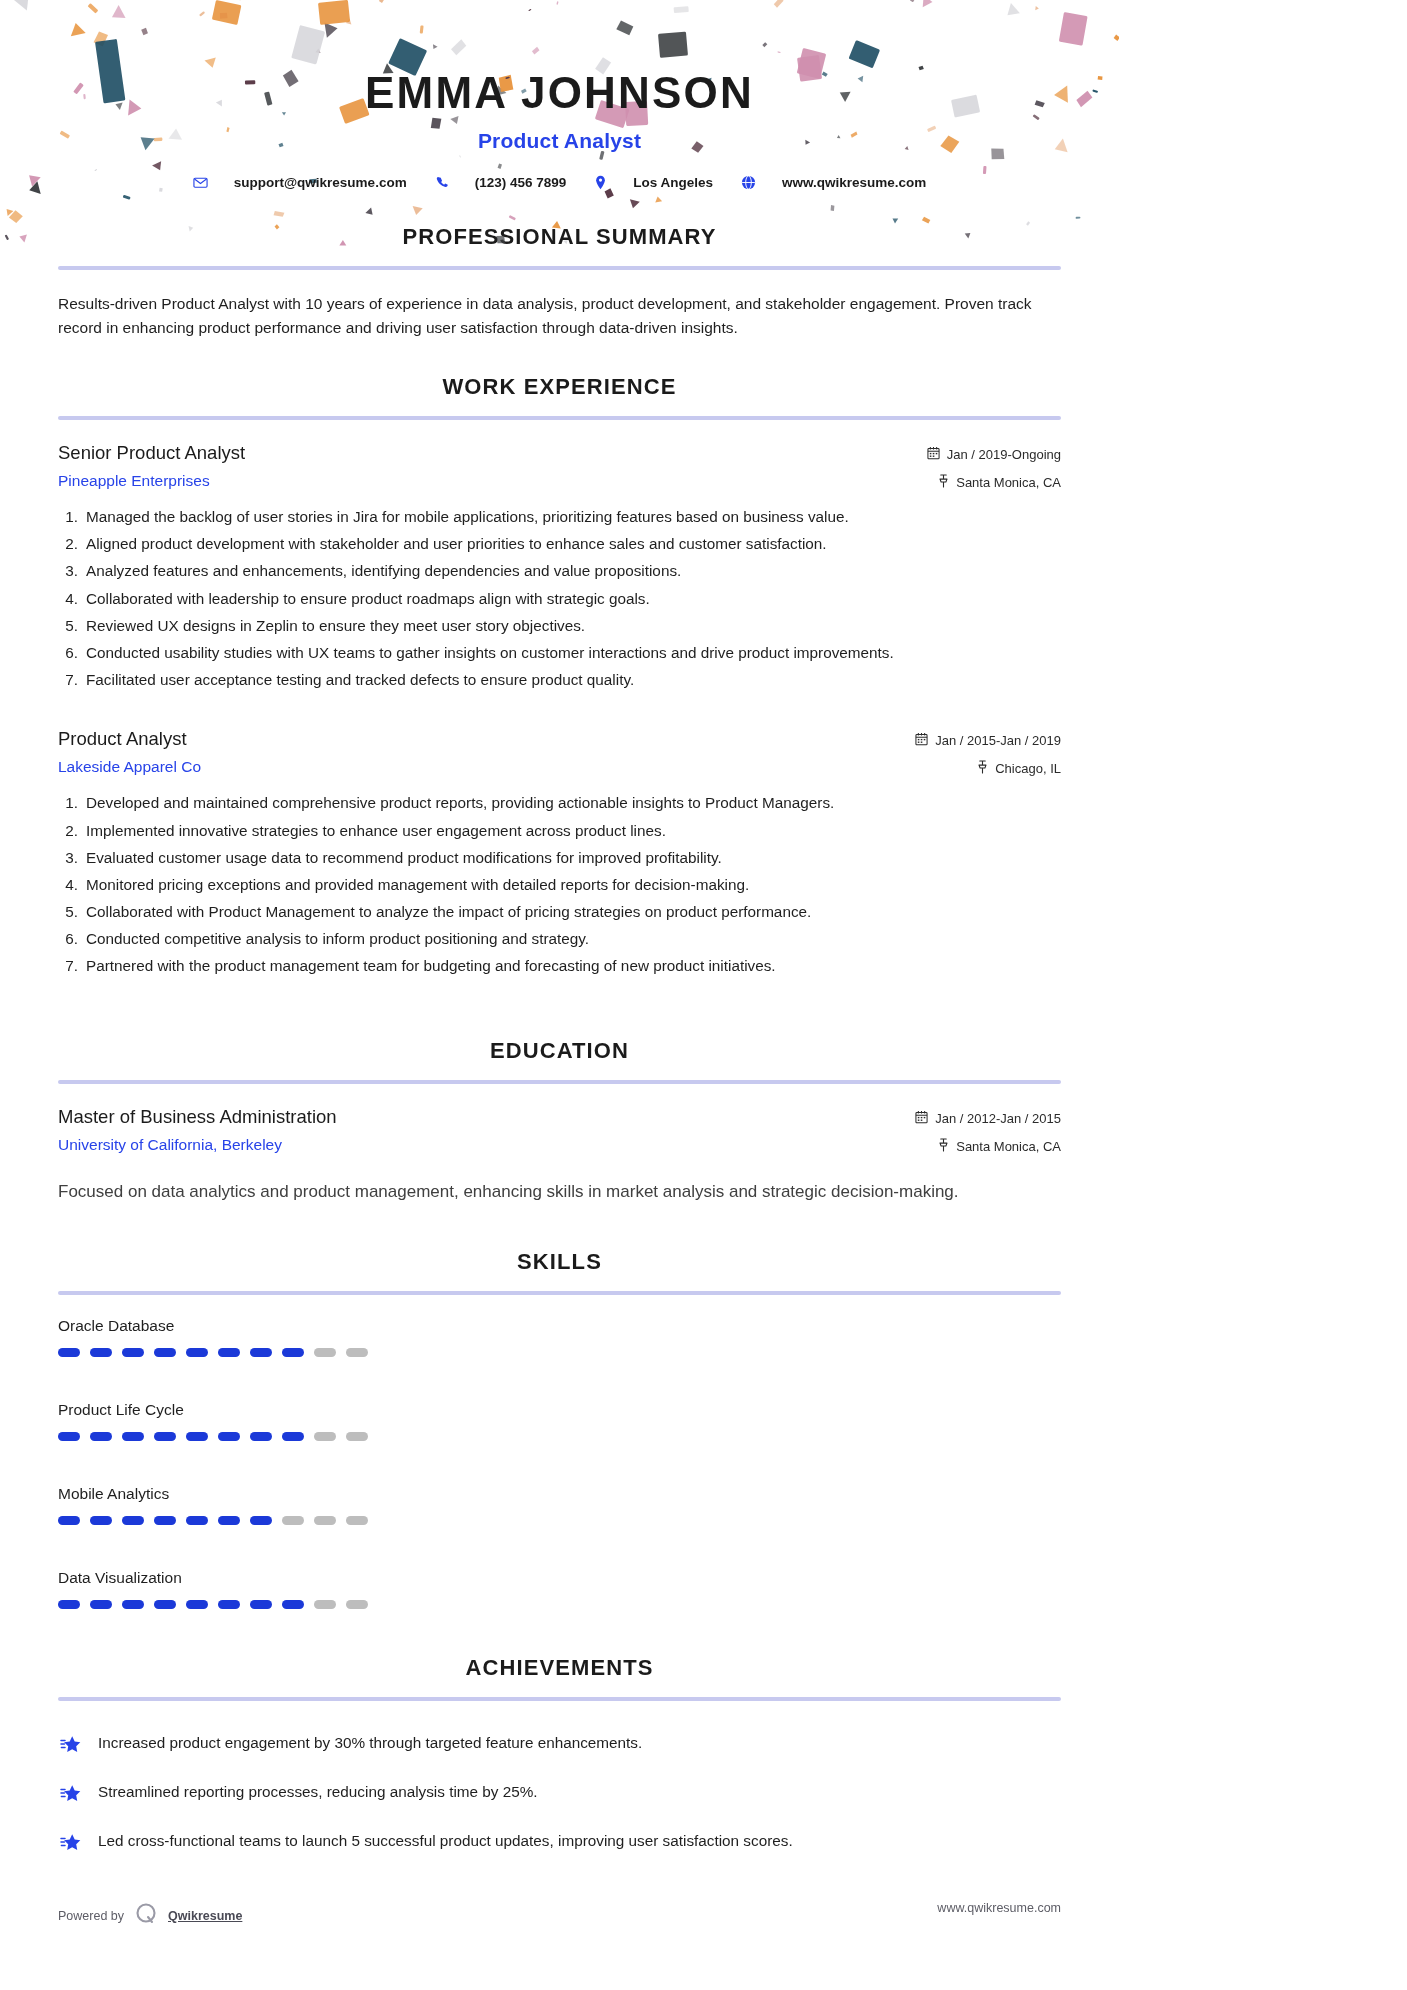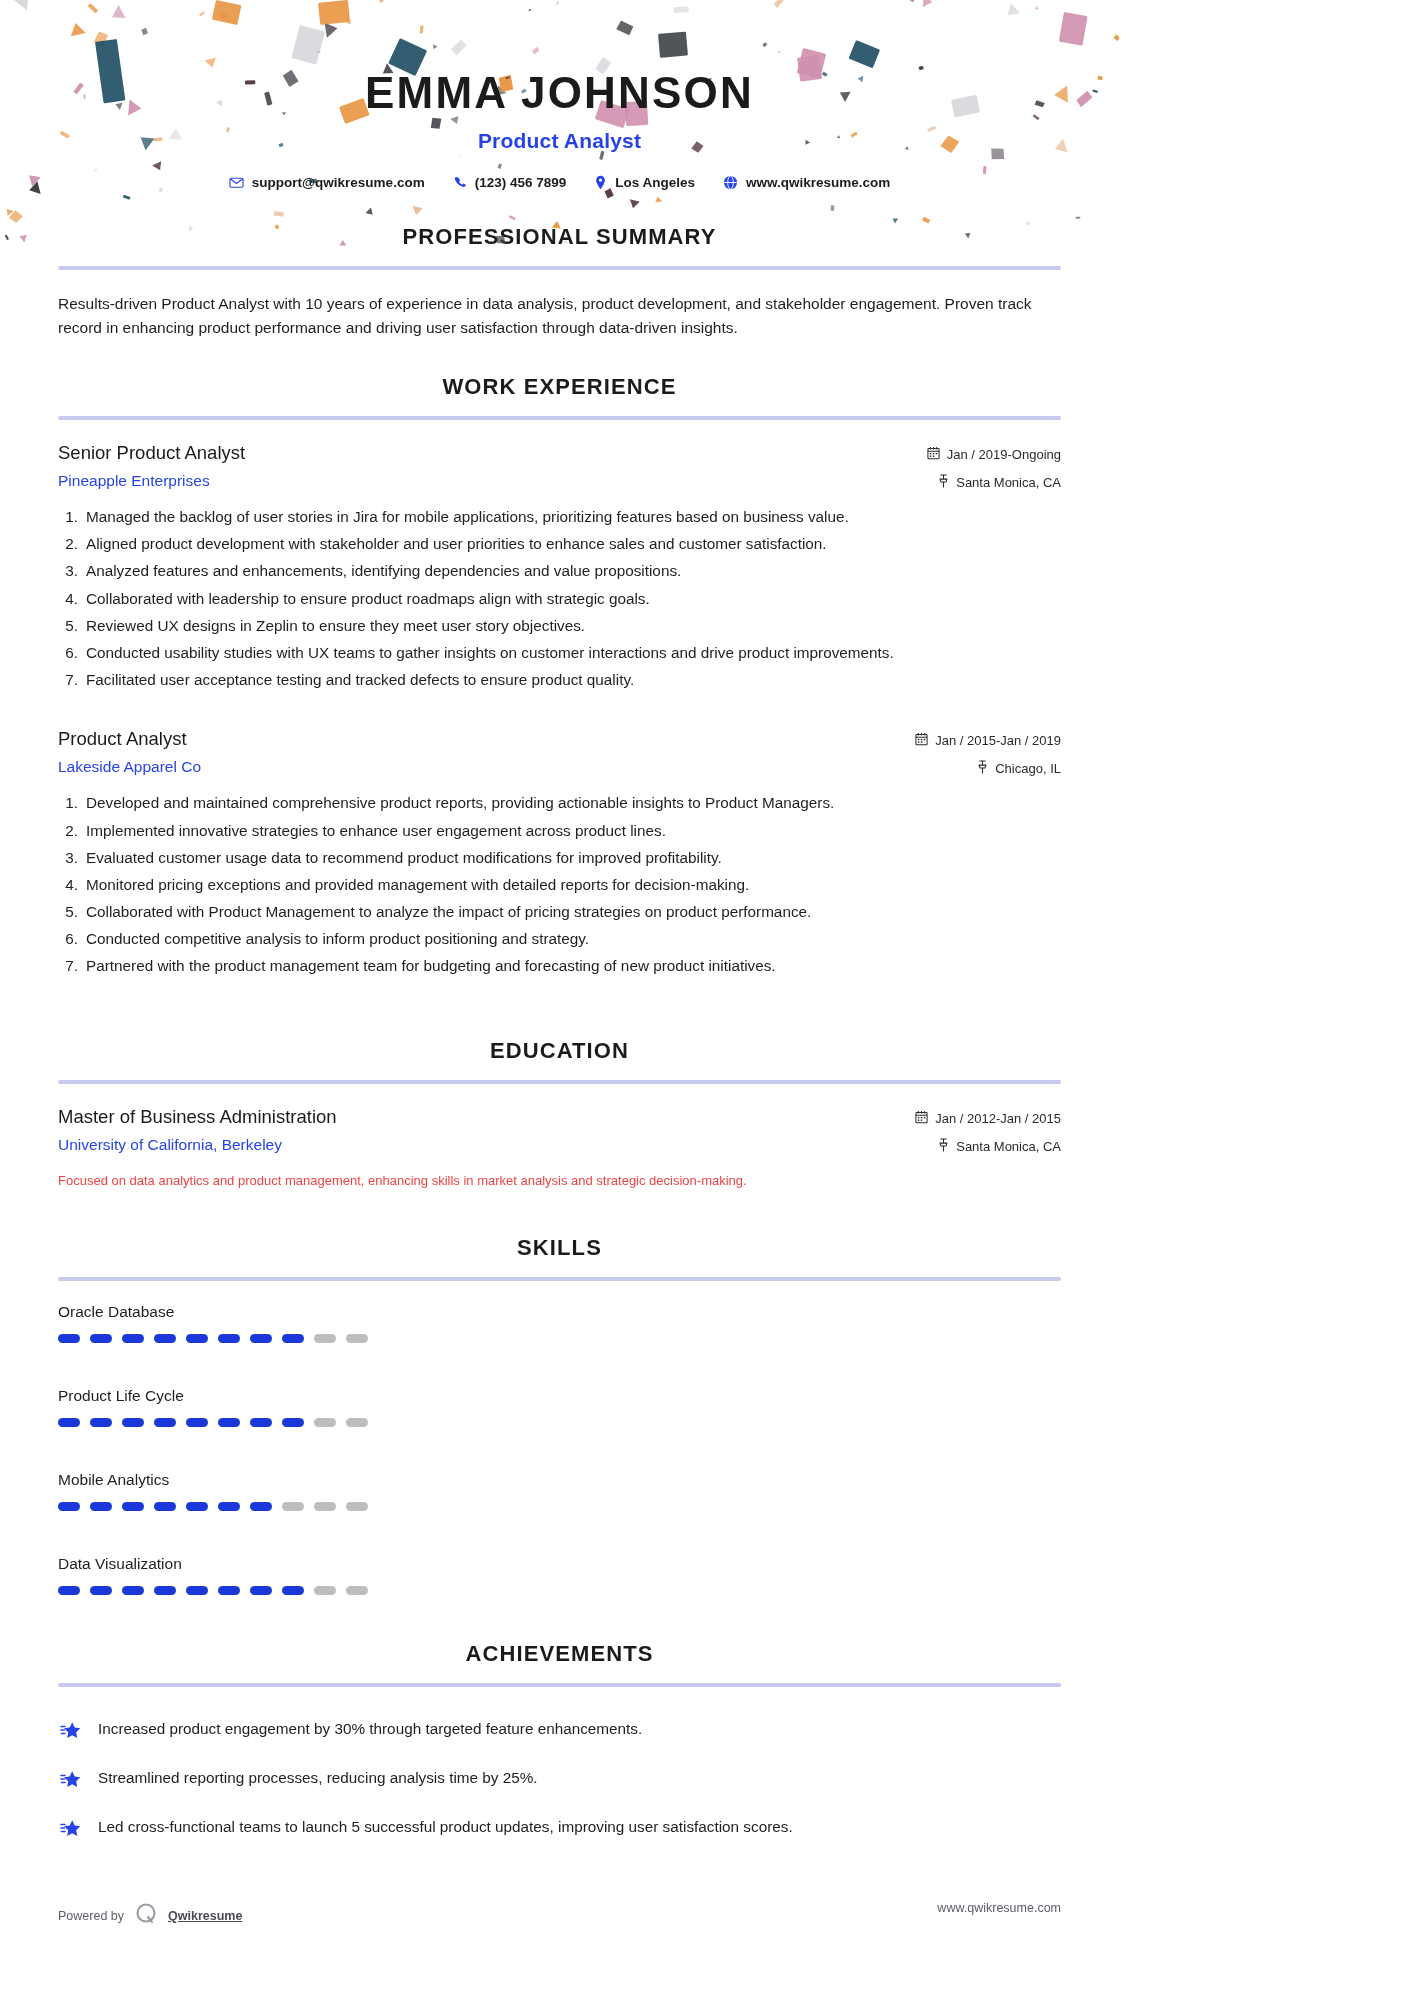--- a/index.html
+++ b/index.html
@@ -51,21 +51,21 @@
     justify-content: center;
     align-items: center;
     gap: 0px;
     font-size: 13.5px;
     font-weight: 700;
     color: #1b1b1b;
   }
   .contact-item {
     display: inline-flex;
     align-items: center;
-    gap: 8px;
+    gap: 26px;
     padding: 0 14px;
   }
   .contact-item .ci { display: inline-flex; align-items: center; }
 
   
   .content { padding: 0 58px; }
   .section { margin-top: 34px; }
   .section-title {
     text-align: center;
     font-size: 22px;
@@ -134,24 +134,24 @@
     padding: 2.5px 0;
   }
   .bullets li .num {
     flex: 0 0 28px;
     text-align: right;
     padding-right: 8px;
   }
 
   
   .edu-desc {
-    margin-top: 16px;
-    font-size: 13px;
+    margin-top: 24px;
+    font-size: 17px;
     line-height: 1.5;
-    color: #ef4444;
+    color: #404040;
   }
 
   
   .skills-grid {
     display: grid;
     grid-template-columns: repeat(1, 1fr);
     row-gap: 26px;
     column-gap: 0;
     gap: 44px;
   }

